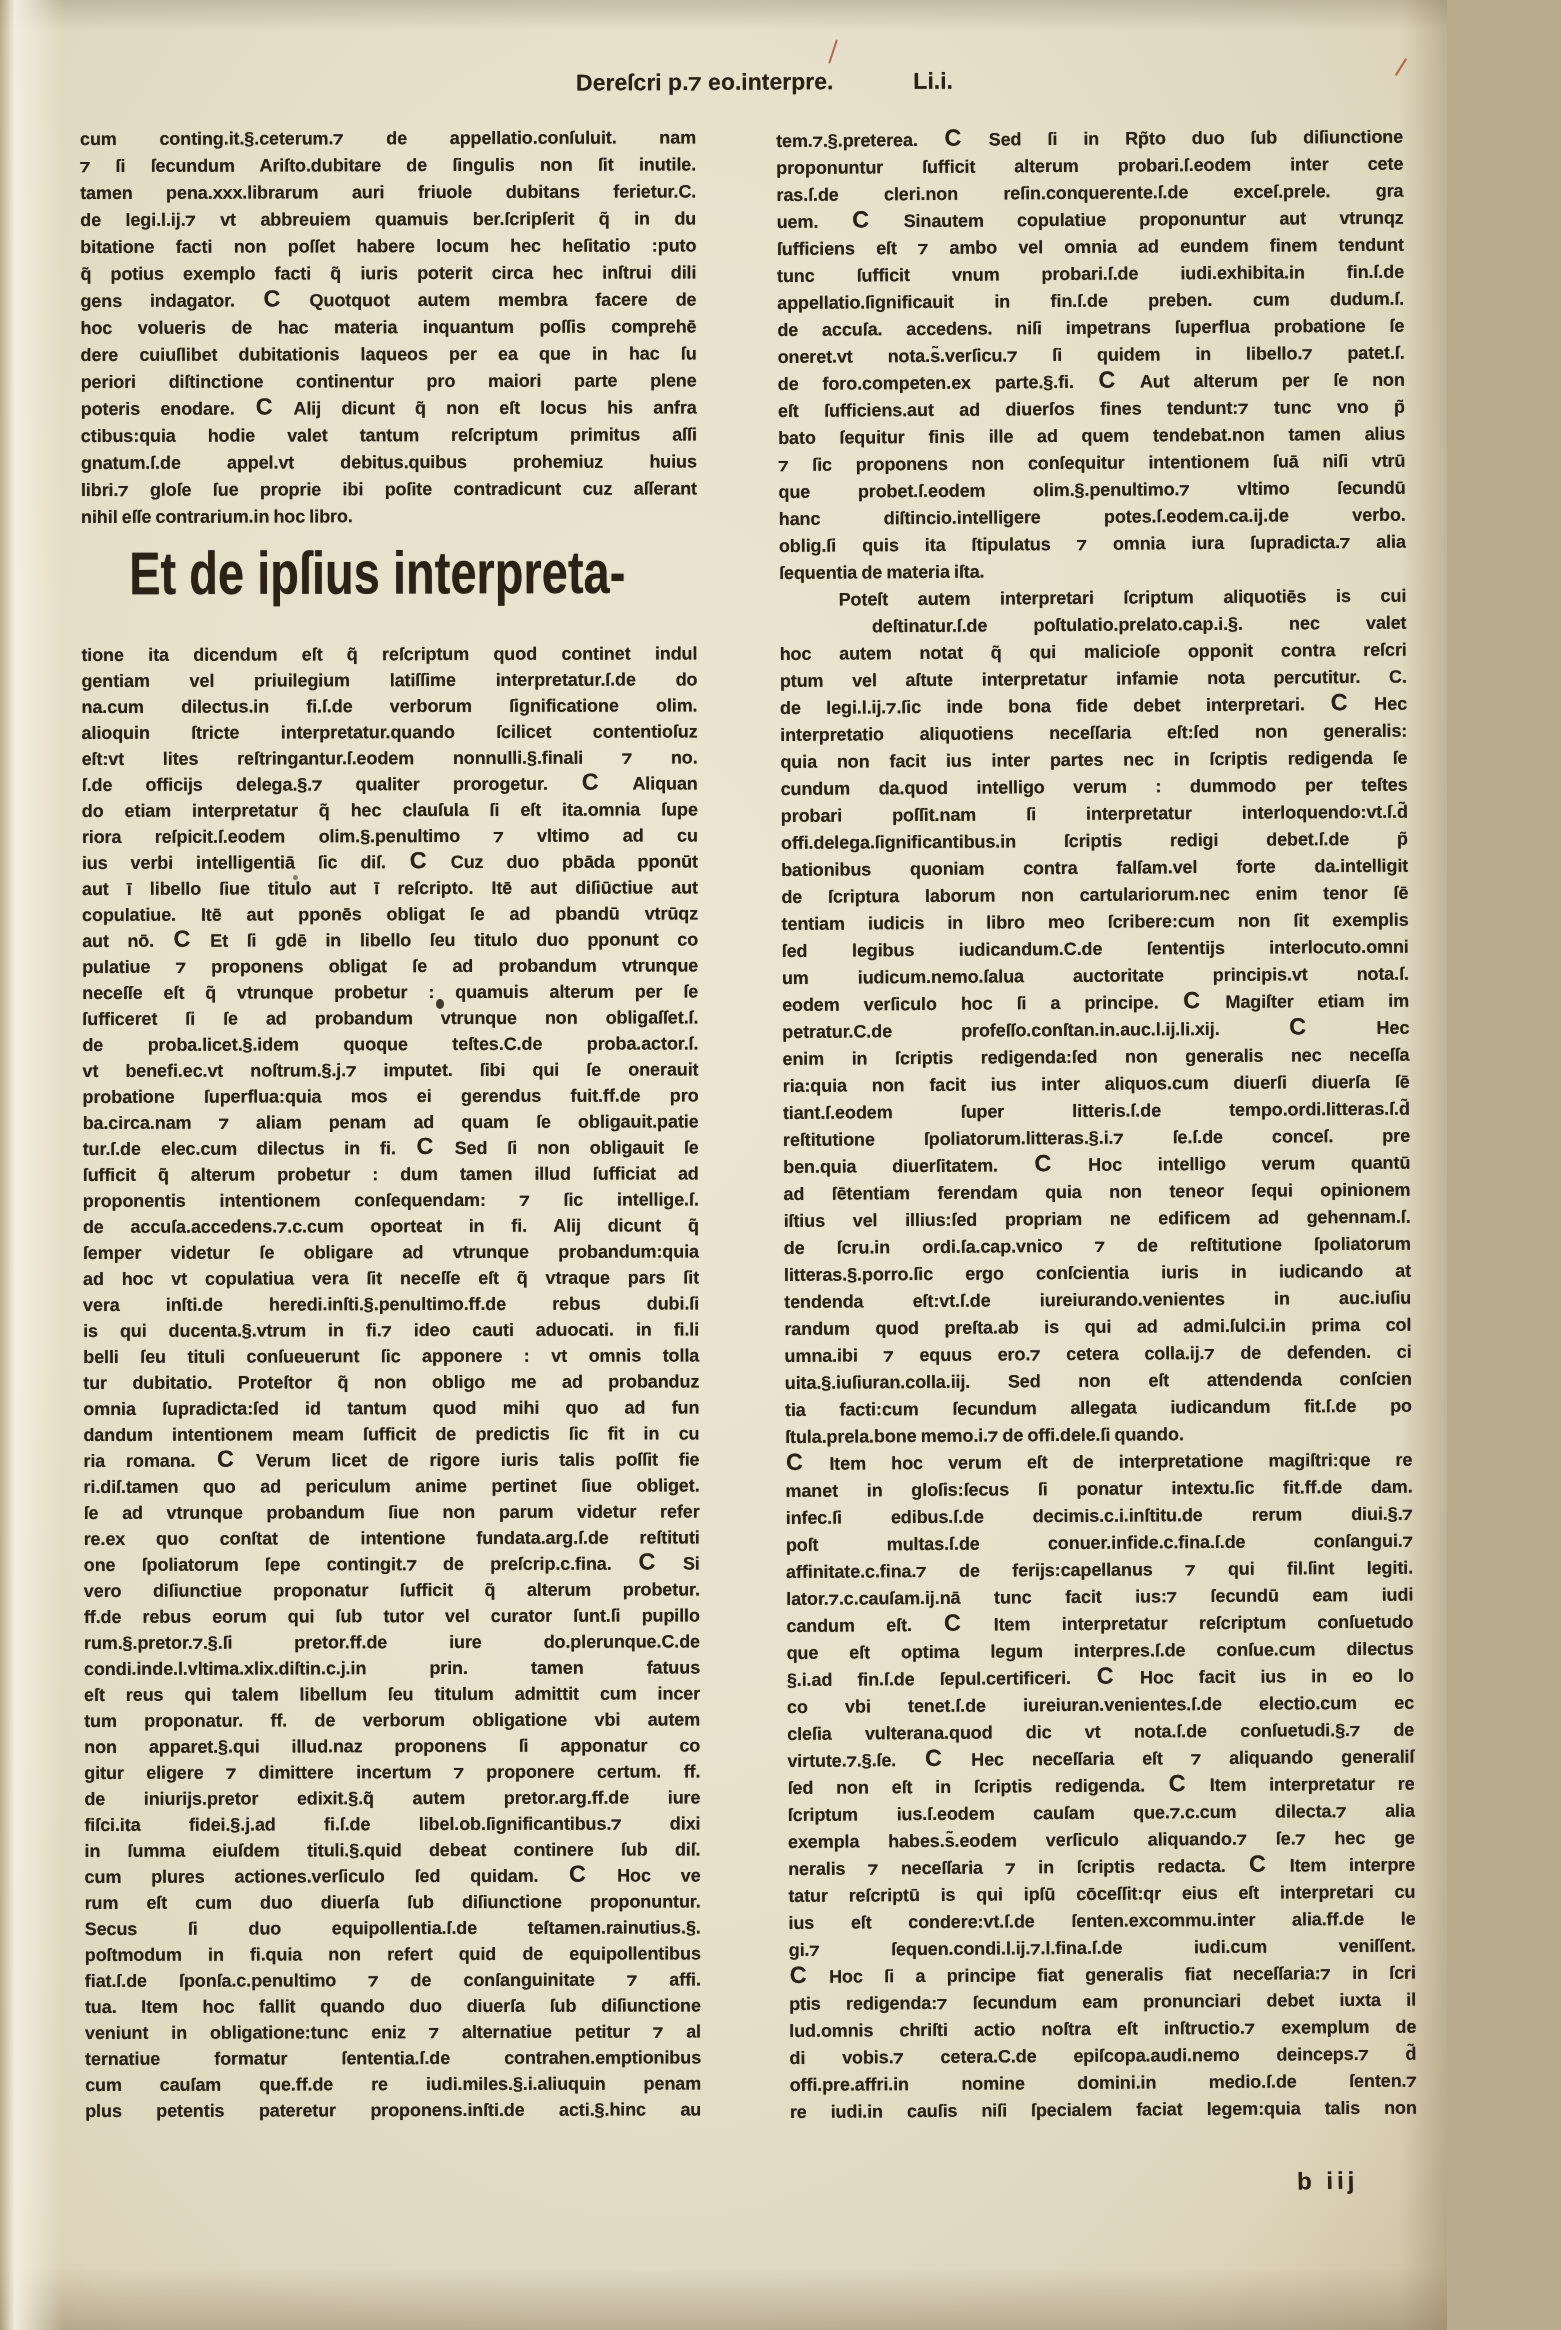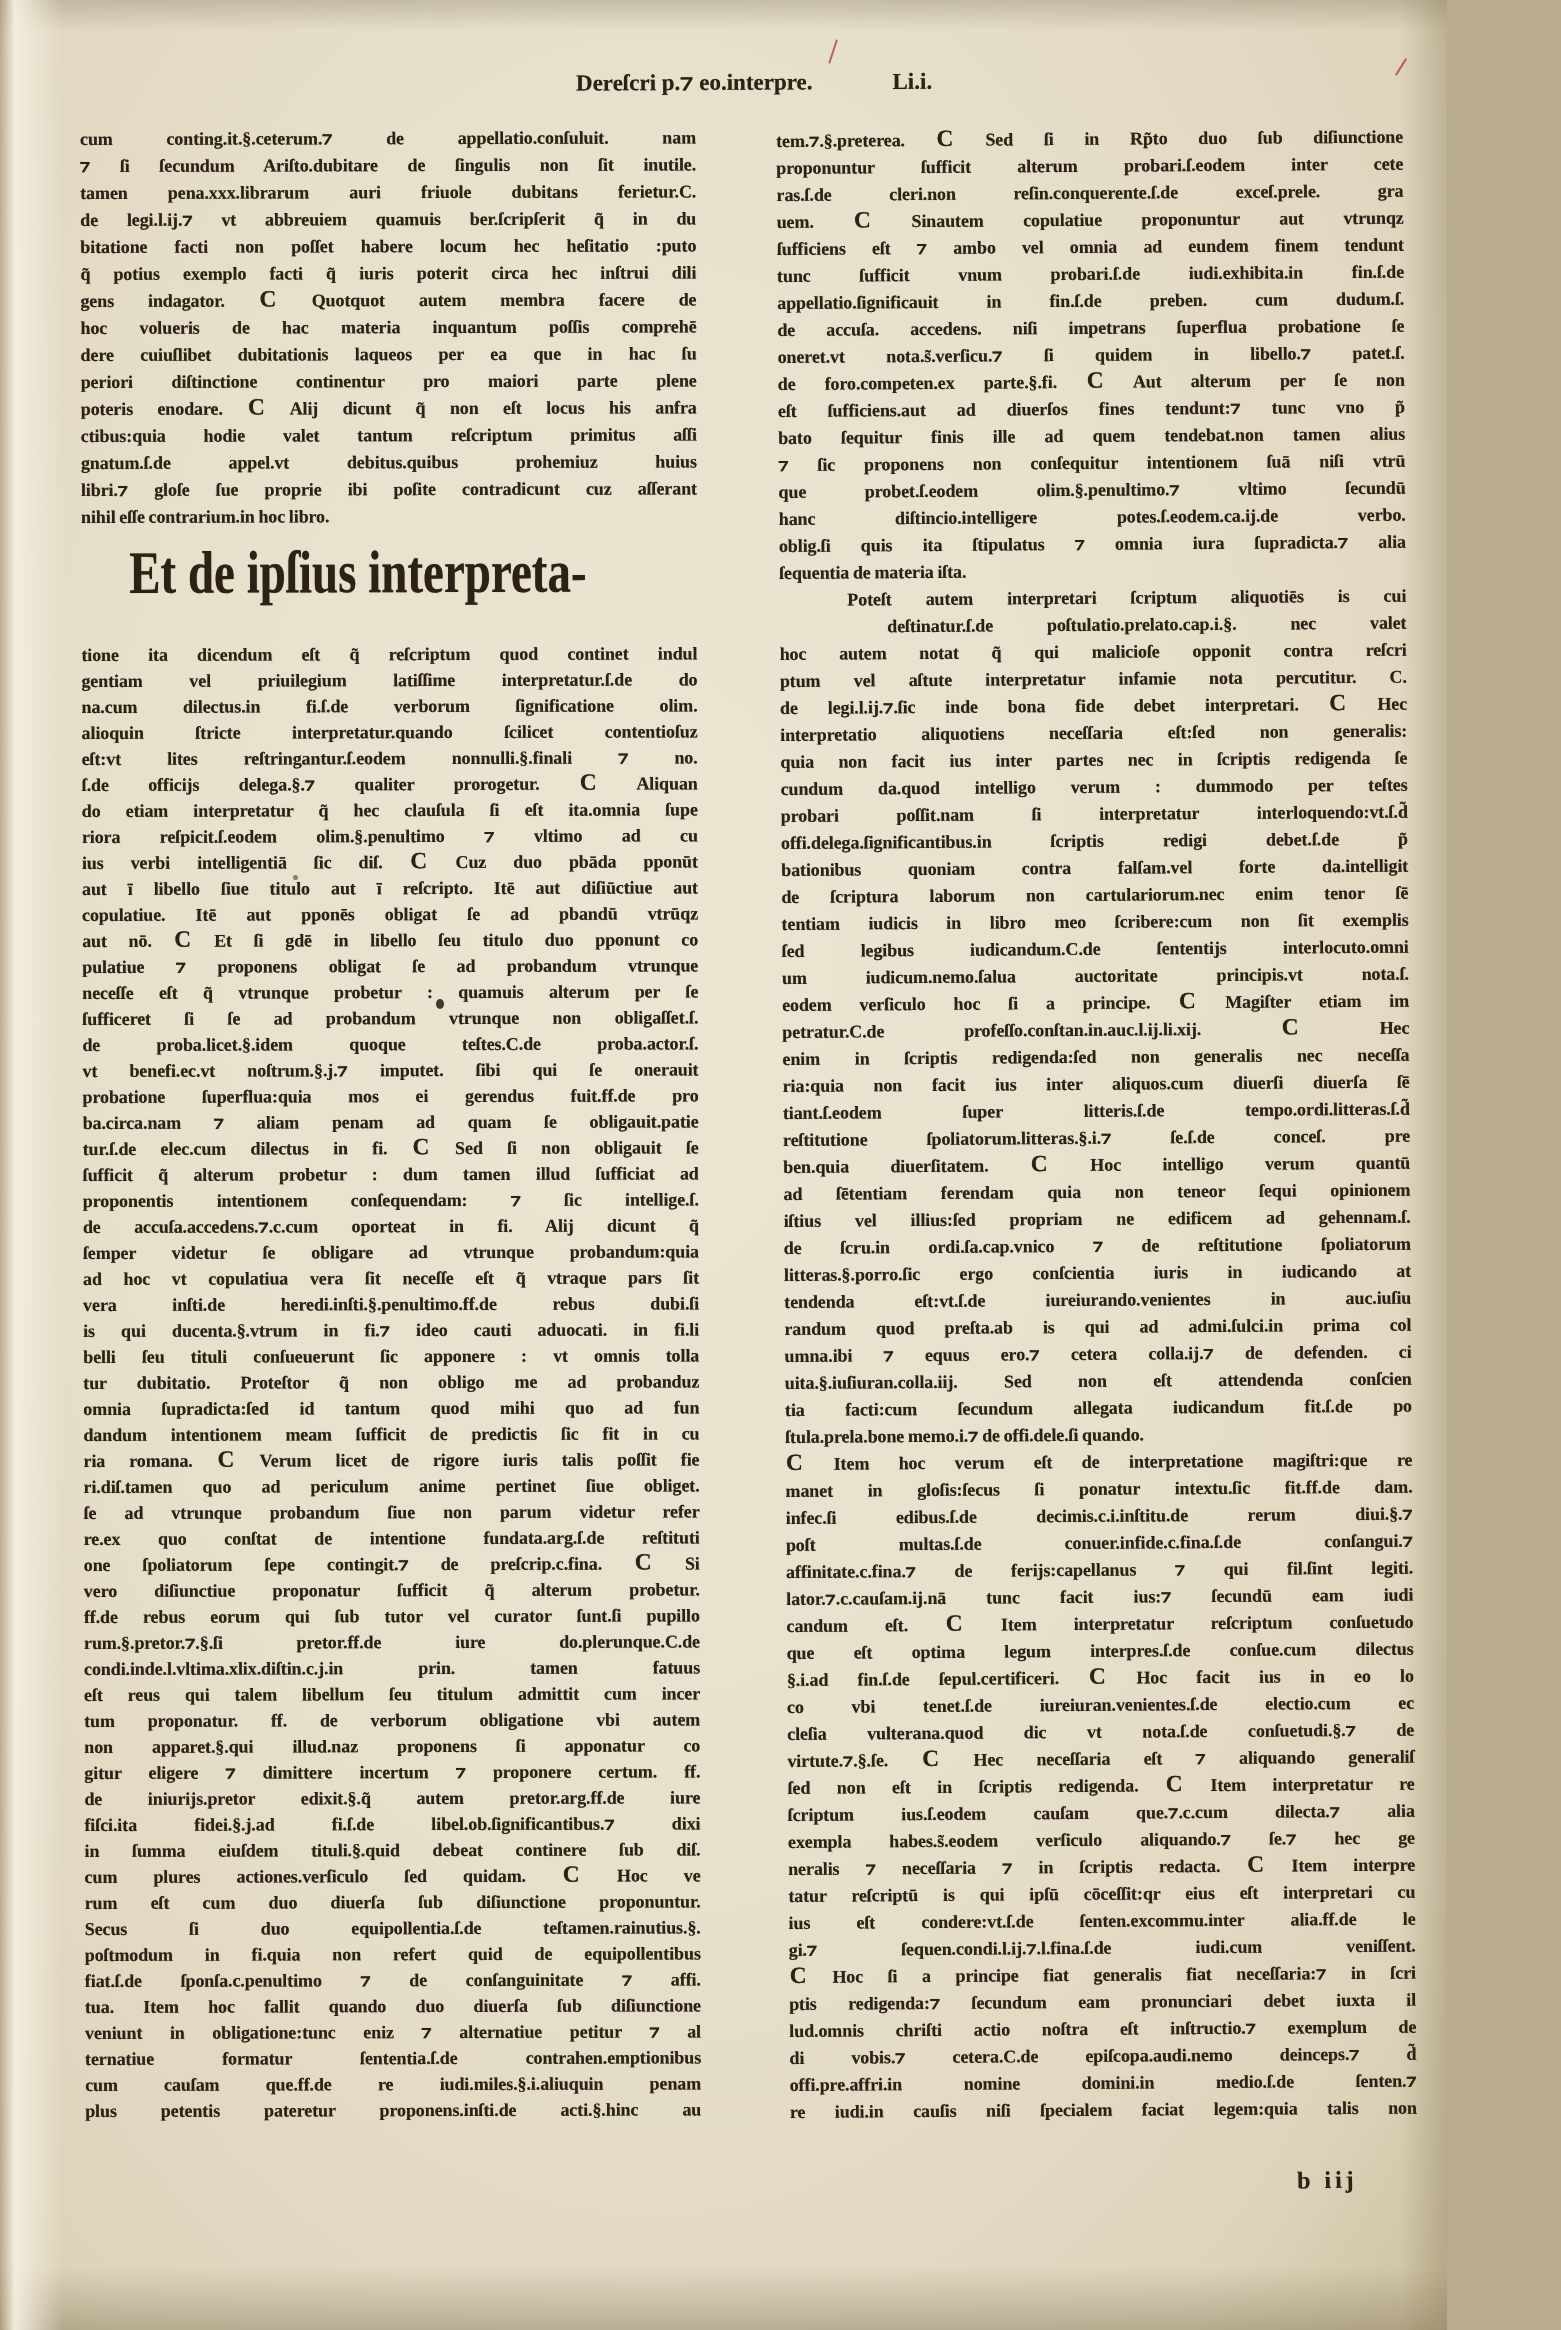--- a/index.html
+++ b/index.html
@@ -1,19 +1,19 @@
 <!DOCTYPE html>
 <html style="font-size:10.7px"><head>
 <meta charset="utf-8">
 <style>
   html,body{margin:0;padding:0;background:#b9ab8d;}
   #page{
     position:relative;width:1447px;height:2330px;overflow:hidden;
     color:#2b2114;
-    font-family:Liberation Serif, serif;
+    font-family:Liberation Sans, sans-serif;
     background:
       linear-gradient(90deg, rgba(167,150,115,0.65) 0px, rgba(243,238,224,0.95) 14.7px, rgba(243,238,224,0) 63px),
       linear-gradient(270deg, rgba(143,128,96,0.40) 0px, rgba(143,128,96,0) 47px),
       linear-gradient(90deg, rgba(0,0,0,0) 1493px, rgba(120,105,78,0.16) 1511px, rgba(0,0,0,0) 1530px),
       linear-gradient(0deg, rgba(130,115,85,0.42) 0px, rgba(130,115,85,0) 63px),
       linear-gradient(180deg, rgba(110,100,75,0.28) 0px, rgba(110,100,75,0) 31px),
       radial-gradient(ellipse at 45% 42%, #ece5d2 0%, #e7e0cb 48%, #ddd4bb 84%, #ccbf9f 100%);
   }
   .ink{ text-shadow:0 0 0.7px rgba(43,33,20,0.55); }
   #running-head{

